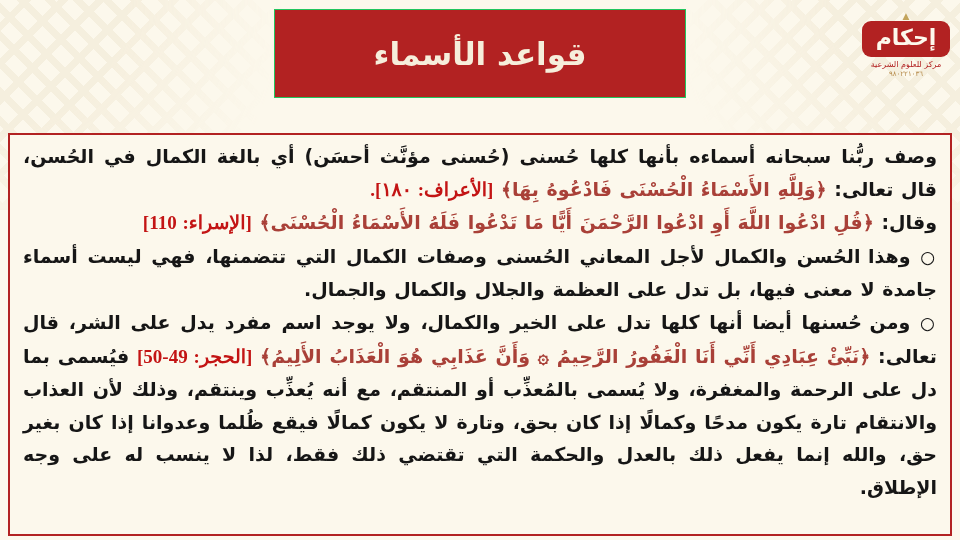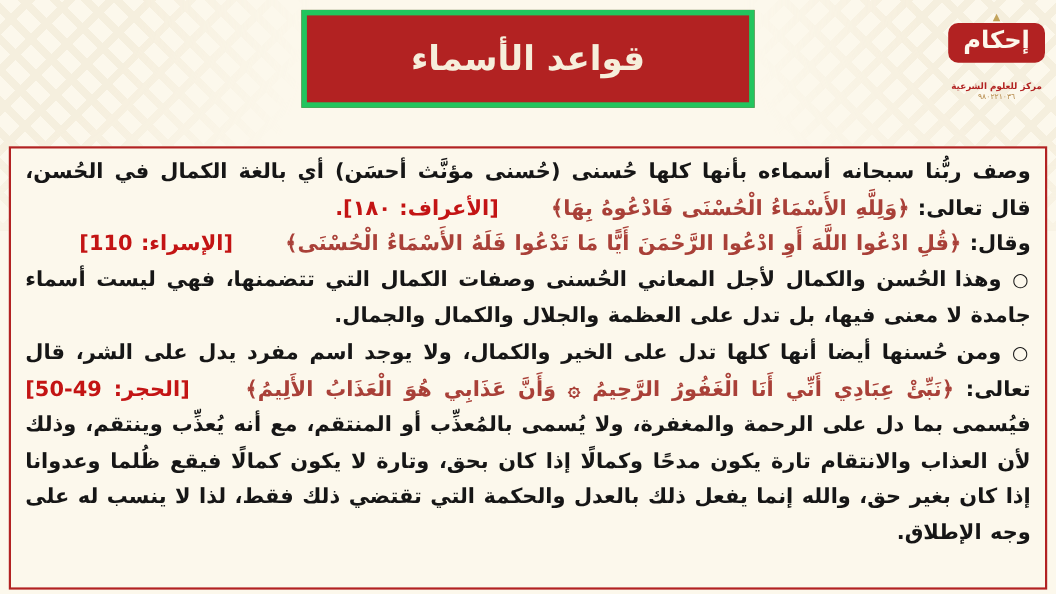--- a/index.html
+++ b/index.html
@@ -28,21 +28,21 @@
     -webkit-mask:radial-gradient(circle at 0 0,#000 0 35%,transparent 78%);
             mask:radial-gradient(circle at 0 0,#000 0 35%,transparent 78%);
   }
   .corner-pattern.tl{left:0;top:0;}
   .corner-pattern.tr{right:0;top:0;transform:scaleX(-1);}
   .header-banner{
     position:absolute;
     left:50%;top:9px;transform:translateX(-50%);
     width:412px;height:89px;
     background:var(--accent-red);
-    border:5px solid #22c55e;
+    border:1px solid #22c55e;
     display:flex;align-items:center;justify-content:center;
   }
   .header-banner .title{
     color:var(--cream-text);
     font-size:31px;font-weight:bold;
     letter-spacing:.5px;
   }
   .logo{
     position:absolute;right:10px;top:12px;width:88px;
     text-align:center;direction:rtl;
@@ -54,43 +54,43 @@
   .logo .logo-box{
     background:var(--accent-red);
     border-radius:9px;
     color:#fdf8ec;
     font-size:22px;font-weight:bold;line-height:1.25;
     padding:3px 4px 5px;
     display:block;
   }
   .logo .logo-sub{
     color:var(--accent-red);
-    font-size:8px;font-weight:bold;margin-top:17px;white-space:nowrap;
+    font-size:8px;font-weight:normal;margin-top:3px;white-space:nowrap;
   }
   .logo .logo-num{
     color:#b58a4a;font-size:7px;margin-top:1px;text-align:center;
   }
   .content-box{
     position:absolute;
     left:8px;right:8px;top:133px;bottom:4px;
     border:2px solid var(--accent-red);
     background:var(--background);
     padding:5px 13px 4px;
     direction:rtl;
   }
   .para{
     font-size:19px;font-weight:bold;
     line-height:32.6px;
     text-align:justify;
     color:#161616;
     word-spacing:1px;
   }
   .seg-text{color:#161616;}
-  .seg-verse{color:var(--verse-red);padding-left:40px;}
-  .seg-ref{color:var(--reference-red);}
+  .seg-verse{color:var(--verse-red);}
+  .seg-ref{color:var(--reference-red);font-family:Liberation Serif, serif;}
   .bullet{color:#161616;font-size:17px;}
 </style>
 </head>
 <body>
 
 <div class="corner-pattern tl"></div>
 <div class="corner-pattern tr"></div>
 
 <div class="header-banner">
   <span class="title">قواعد الأسماء</span>

